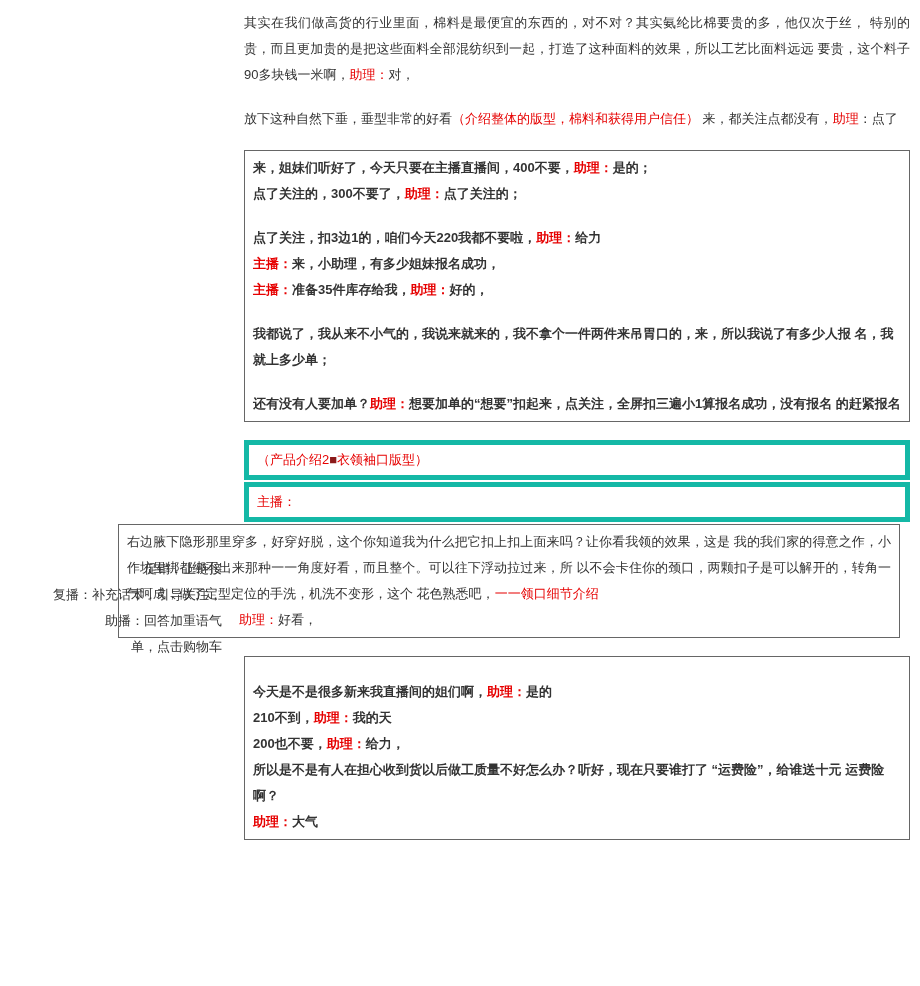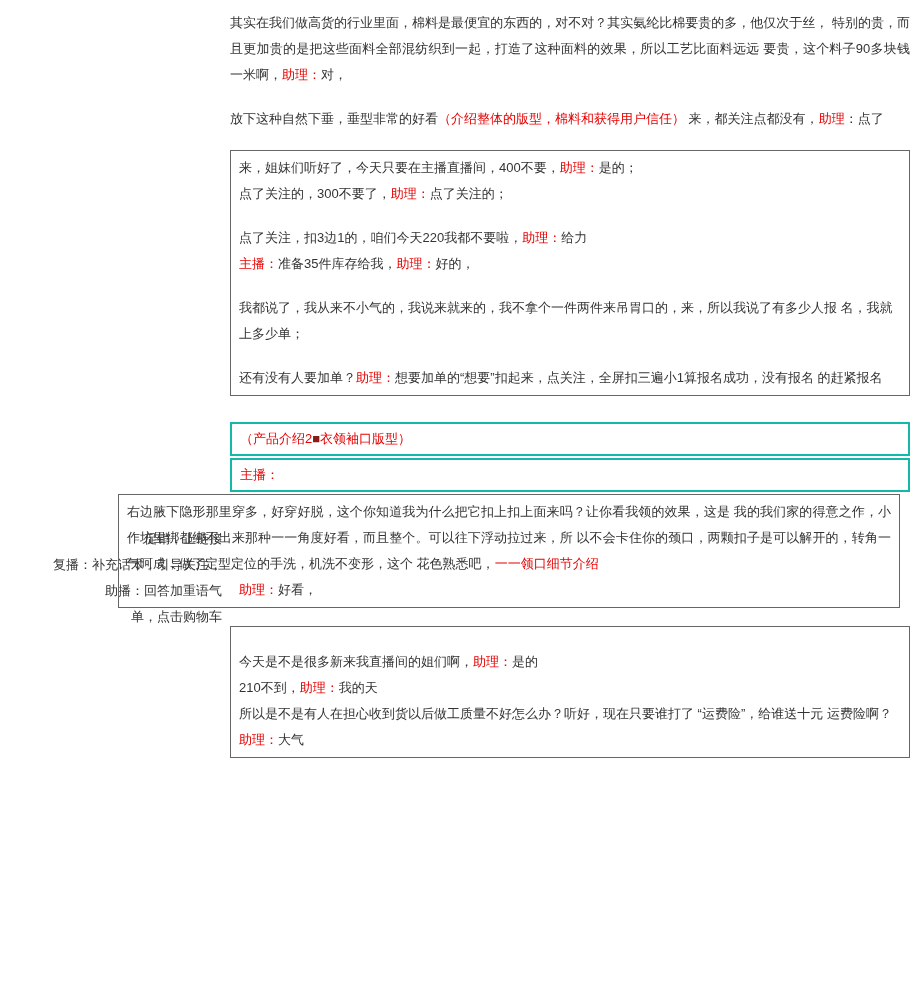--- a/index.html
+++ b/index.html
@@ -5,37 +5,38 @@
   * { box-sizing: border-box; margin: 0; padding: 0; }
   body {
     font-family: "Microsoft YaHei", "SimSun", sans-serif;
     font-size: 13px;
     line-height: 2;
     color: #333;
     background: #fff;
     width: 920px;
     padding: 10px 10px 10px 0;
   }
-  .row { display: flex; align-items: flex-start; }
+  .row { display: flex; align-items: flex-start; gap: 14px; }
   .left-col {
     width: 230px;
     flex-shrink: 0;
     text-align: right;
     padding-right: 8px;
     padding-top: 2px;
   }
   .right-col { flex: 1; }
   .para { margin-bottom: 18px; text-align: justify; }
   .box {
     border: 1px solid #666;
     padding: 4px 8px;
-    margin-bottom: 12px;
+    margin-bottom: 4px;
+    font-weight: bold;
   }
   .box-narrow {
-    border: 2px solid #14b8a6;
+    border: 5px solid #14b8a6;
     padding: 2px 8px;
     margin-bottom: 2px;
   }
   .red { color: #e60000; }
   .wide-box {
     border: 1px solid #666;
     padding: 4px 8px;
     margin-left: 118px;
     margin-right: 10px;
     margin-bottom: 8px;
@@ -54,20 +55,21 @@
     </div>
     <div class="para" style="margin-bottom:18px">
       <span>放下这种自然下垂，垂型非常的好看</span><span class="red">（介绍整体的版型，棉料和获得用户信任）</span><span> 来，都关注点都没有，</span><span class="red">助理</span><span>：点了</span>
     </div>
 
     <div class="box">
       <div><span>来，姐妹们听好了，今天只要在主播直播间，400不要，</span><span class="red">助理：</span><span>是的；</span></div>
       <div><span>点了关注的，300不要了，</span><span class="red">助理：</span><span>点了关注的；</span></div>
       <div style="height:18px"></div>
       <div><span>点了关注，扣3边1的，咱们今天220我都不要啦，</span><span class="red">助理：</span><span>给力</span></div>
+      <div><span class="red">主播：</span><span>来，小助理，有多少姐妹报名成功，</span></div>
       <div><span class="red">主播：</span><span>准备35件库存给我，</span><span class="red">助理：</span><span>好的，</span></div>
       <div style="height:18px"></div>
       <div><span>我都说了，我从来不小气的，我说来就来的，我不拿个一件两件来吊胃口的，来，所以我说了有多少人报  名，我就上多少单；</span></div>
       <div style="height:18px"></div>
       <div><span>还有没有人要加单？</span><span class="red">助理：</span><span>想要加单的“想要”扣起来，点关注，全屏扣三遍小1算报名成功，没有报名  的赶紧报名</span></div>
     </div>
   </div>
 </div>
 
 <div style="height:14px"></div>
@@ -101,17 +103,18 @@
     <div>复播：补充话术，引导关注，</div>
     <div>助播：回答加重语气</div>
     <div>单，点击购物车</div>
   </div>
   <div class="right-col">
     <div style="height:10px"></div>
     <div class="box">
       <div style="height:18px"></div>
       <div><span>今天是不是很多新来我直播间的姐们啊，</span><span class="red">助理：</span><span>是的</span></div>
       <div><span>210不到，</span><span class="red">助理：</span><span>我的天</span></div>
+      <div><span>200也不要，</span><span class="red">助理：</span><span>给力，</span></div>
       <div><span>所以是不是有人在担心收到货以后做工质量不好怎么办？听好，现在只要谁打了 “运费险”，给谁送十元  运费险啊？</span></div>
       <div><span class="red">助理：</span><span>大气</span></div>
     </div>
   </div>
 </div>
 
 </body></html>

